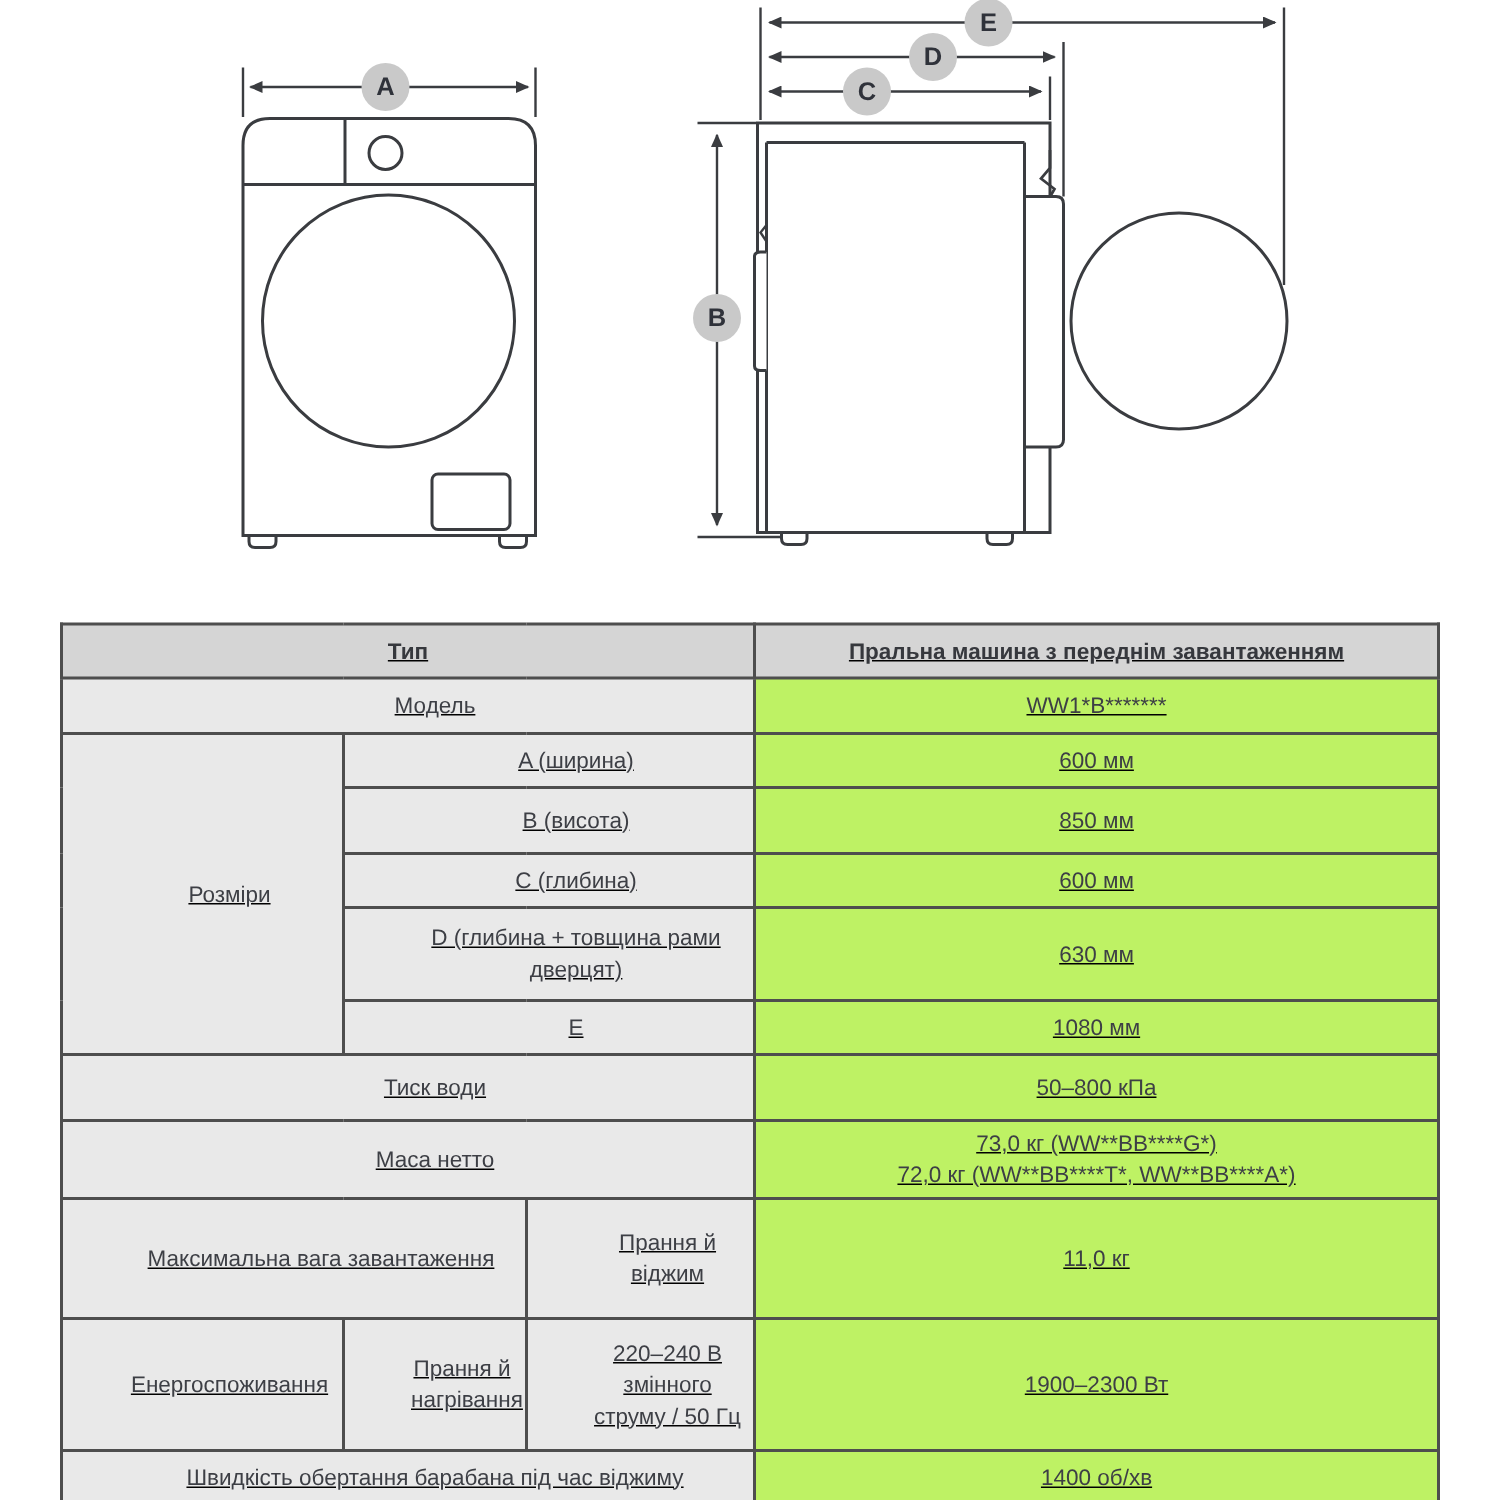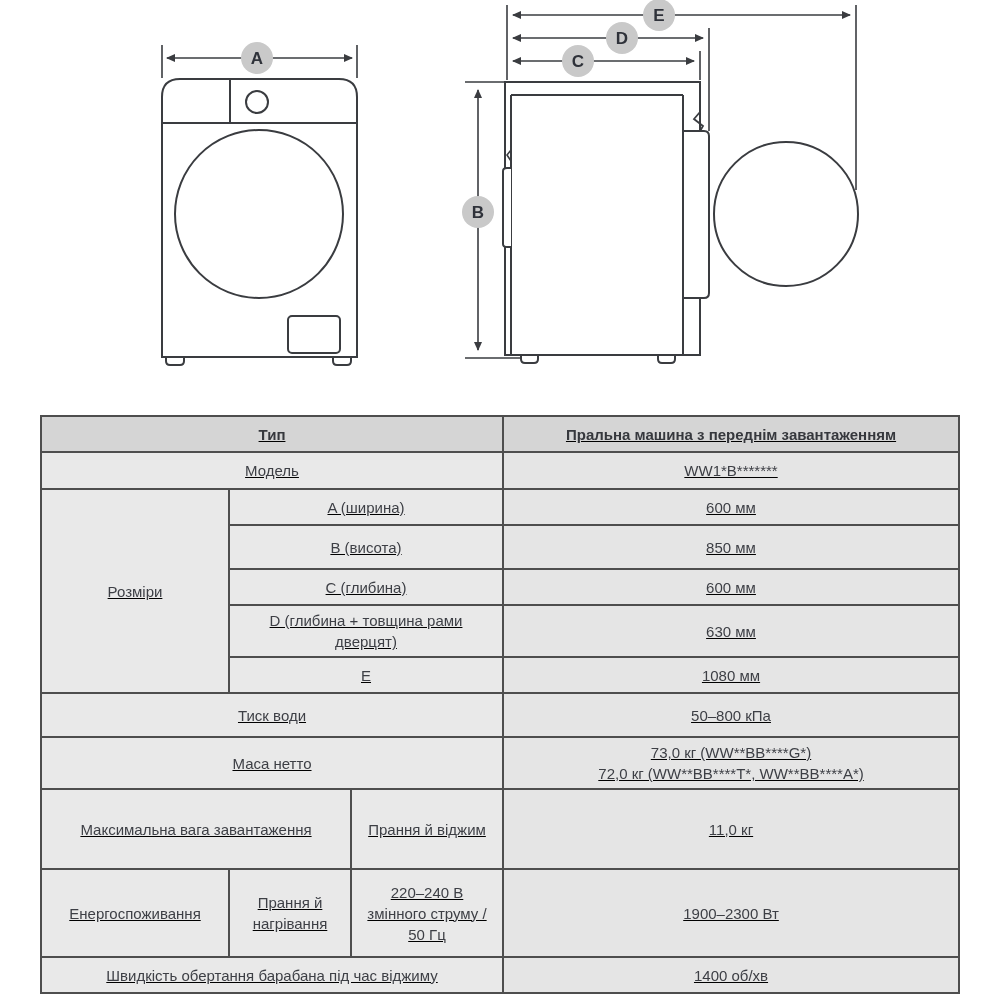--- a/index.html
+++ b/index.html
@@ -4,22 +4,22 @@
 <style>
   * { margin: 0; padding: 0; box-sizing: border-box; }
   html, body { width: 1000px; height: 1000px; background: #ffffff; font-family: "Liberation Sans", sans-serif; }
   .page { position: relative; width: 1000px; height: 1000px; background: #fff; overflow: hidden; }
 
   .diagram-wrap { position: absolute; left: 0; top: 0; width: 1000px; height: 412px; }
 
   .spec-table { position: absolute; left: 40px; top: 415px; width: 918px;
     border-collapse: collapse; table-layout: fixed; text-decoration: underline; }
   .spec-table td { border: 2px solid #4e4e4e; text-align: center; vertical-align: middle;
-    font-size: 15px; color: #3d3f45; padding: 3px 8px; line-height: 21px; background: #e5e5e5; }
-  .spec-table td.g { background: #e9e9e9; }
+    font-size: 15px; color: #3d3f45; padding: 3px 8px; line-height: 21px; background: #bef264; }
+  .spec-table td.g { background: #e9e9e9; padding-left: 44px; }
   .spec-table tr.hdr td { background: #d5d5d5; font-weight: bold; color: #36383d; }
 
   svg text.badge-letter { font-family: "Liberation Sans", sans-serif; font-weight: bold;
     font-size: 17px; fill: #2f323a; }
 </style>
 </head>
 <body>
 
 <div class="page">
 
@@ -116,21 +116,21 @@
       <td>600 мм</td>
     </tr>
     <tr style="height:44px">
       <td colspan="2" class="g">B (висота)</td>
       <td>850 мм</td>
     </tr>
     <tr style="height:36px">
       <td colspan="2" class="g">C (глибина)</td>
       <td>600 мм</td>
     </tr>
-    <tr style="height:52px">
+    <tr style="height:62px">
       <td colspan="2" class="g">D (глибина + товщина рами дверцят)</td>
       <td>630 мм</td>
     </tr>
     <tr style="height:36px">
       <td colspan="2" class="g">E</td>
       <td>1080 мм</td>
     </tr>
 
     <tr style="height:44px">
       <td colspan="3" class="g">Тиск води</td>

